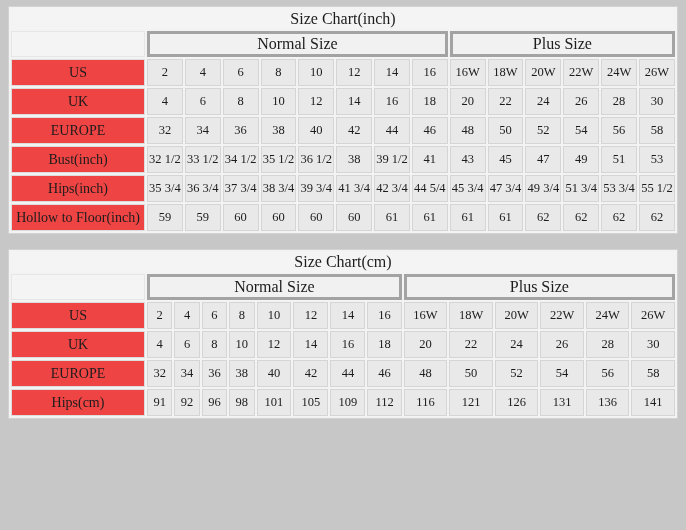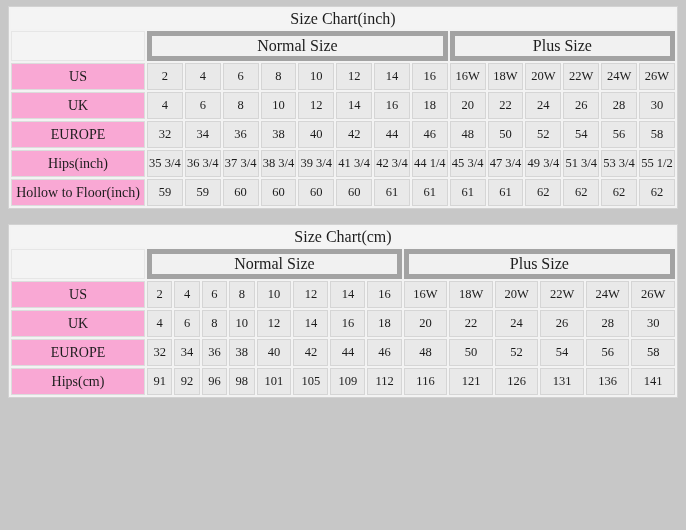--- a/index.html
+++ b/index.html
@@ -35,29 +35,29 @@
     line-height: 18px;
     padding: 1px 0;
     background: #f4f4f4;
   }
   td.group-cell {
     text-align: center;
     font-size: 16px;
     line-height: 18px;
     padding: 1px 0;
     background: #f1f1f1;
-    border: 5px solid #a3a3a3;
+    border: 3px solid #a3a3a3;
   }
   td.corner-cell {
     background: #f4f4f4;
     border: 1px solid #e6e6e6;
     width: 130px;
   }
   td.rowlabel {
-    background: #f9a8d4;
+    background: #ef4444;
     border: 1px solid #dcdcdc;
     font-size: 14px;
     text-align: center;
     padding: 4px 2px;
     white-space: nowrap;
   }
   td.val {
     background: #e9e9e9;
     border: 1px solid #d5d5d5;
     font-size: 12.5px;
@@ -126,29 +126,46 @@
           <td class="val">44</td>
           <td class="val">46</td>
           <td class="val">48</td>
           <td class="val">50</td>
           <td class="val">52</td>
           <td class="val">54</td>
           <td class="val">56</td>
           <td class="val">58</td>
         </tr>
         <tr>
+          <td class="rowlabel">Bust(inch)</td>
+          <td class="val">32 1/2</td>
+          <td class="val">33 1/2</td>
+          <td class="val">34 1/2</td>
+          <td class="val">35 1/2</td>
+          <td class="val">36 1/2</td>
+          <td class="val">38</td>
+          <td class="val">39 1/2</td>
+          <td class="val">41</td>
+          <td class="val">43</td>
+          <td class="val">45</td>
+          <td class="val">47</td>
+          <td class="val">49</td>
+          <td class="val">51</td>
+          <td class="val">53</td>
+        </tr>
+        <tr>
           <td class="rowlabel">Hips(inch)</td>
           <td class="val">35 3/4</td>
           <td class="val">36 3/4</td>
           <td class="val">37 3/4</td>
           <td class="val">38 3/4</td>
           <td class="val">39 3/4</td>
           <td class="val">41 3/4</td>
           <td class="val">42 3/4</td>
-          <td class="val">44 1/4</td>
+          <td class="val">44 5/4</td>
           <td class="val">45 3/4</td>
           <td class="val">47 3/4</td>
           <td class="val">49 3/4</td>
           <td class="val">51 3/4</td>
           <td class="val">53 3/4</td>
           <td class="val">55 1/2</td>
         </tr>
         <tr>
           <td class="rowlabel">Hollow to Floor(inch)</td>
           <td class="val">59</td>

